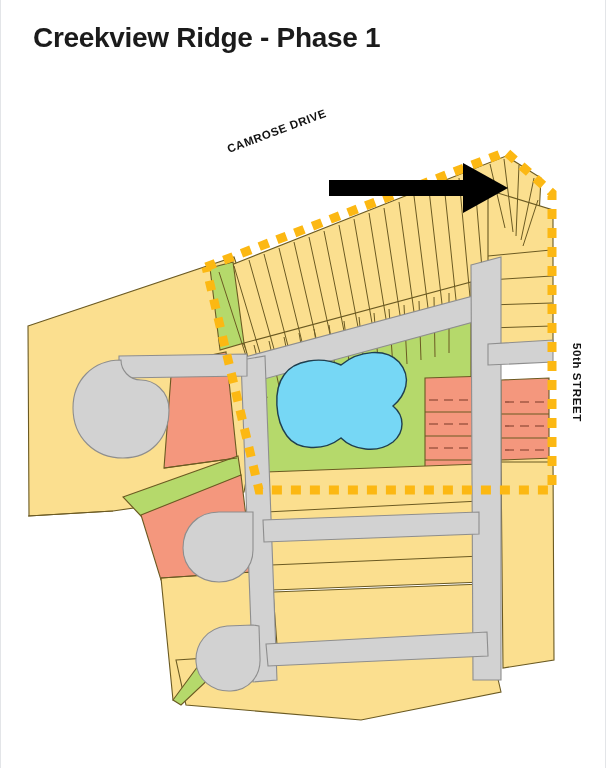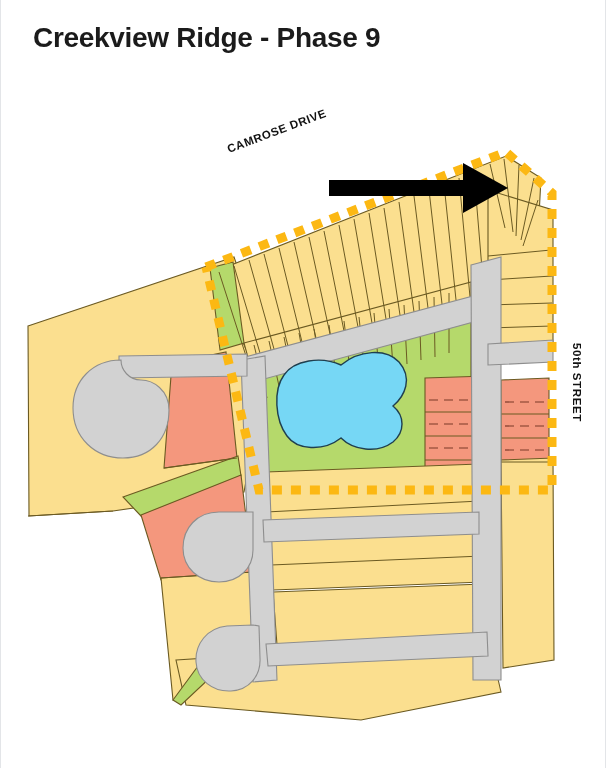--- a/index.html
+++ b/index.html
@@ -50,21 +50,21 @@
     font-weight: bold;
     fill: #111111;
     letter-spacing: 0.6px;
   }
 </style>
 </head>
 <body>
 
 <div id="page">
 
-  <div id="title">Creekview Ridge - Phase 9</div>
+  <div id="title">Creekview Ridge - Phase 1</div>
 
   <div id="map-wrap">
     <svg class="plan" viewBox="0 0 606 708" xmlns="http://www.w3.org/2000/svg">
 
       <defs>
         <clipPath id="clipNWParcel">
           <polygon points="25,265 232,198 268,300 240,430 110,452 30,455"></polygon>
         </clipPath>
         <clipPath id="clipSouth">
           <polygon points="150,380 560,300 575,520 540,660 380,700 165,640"></polygon>

